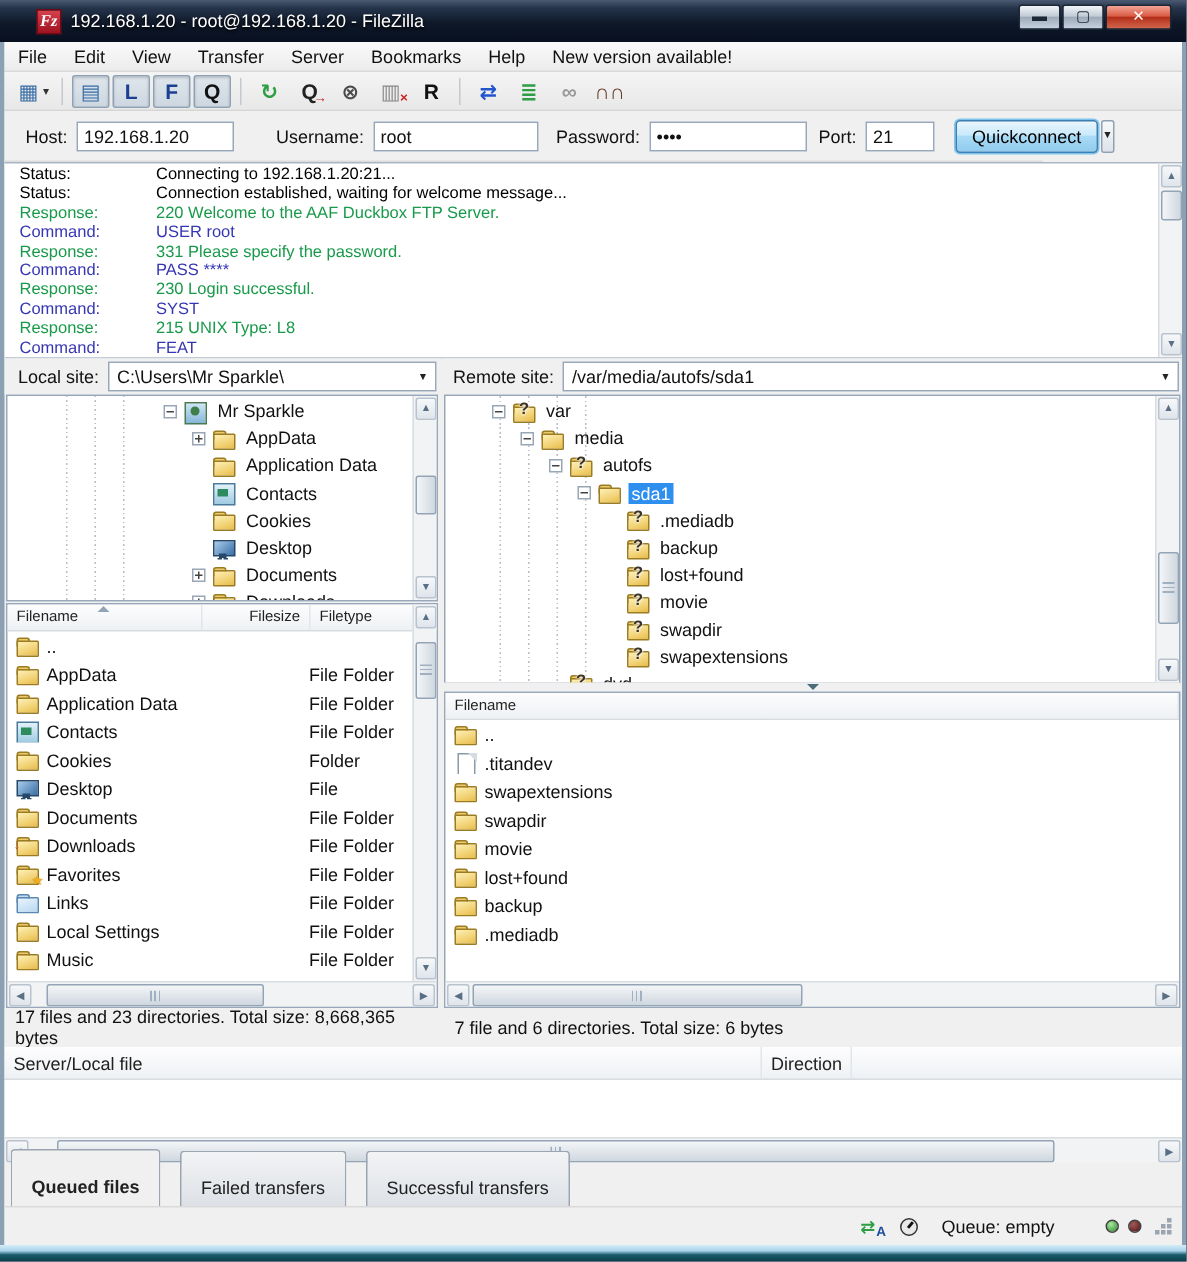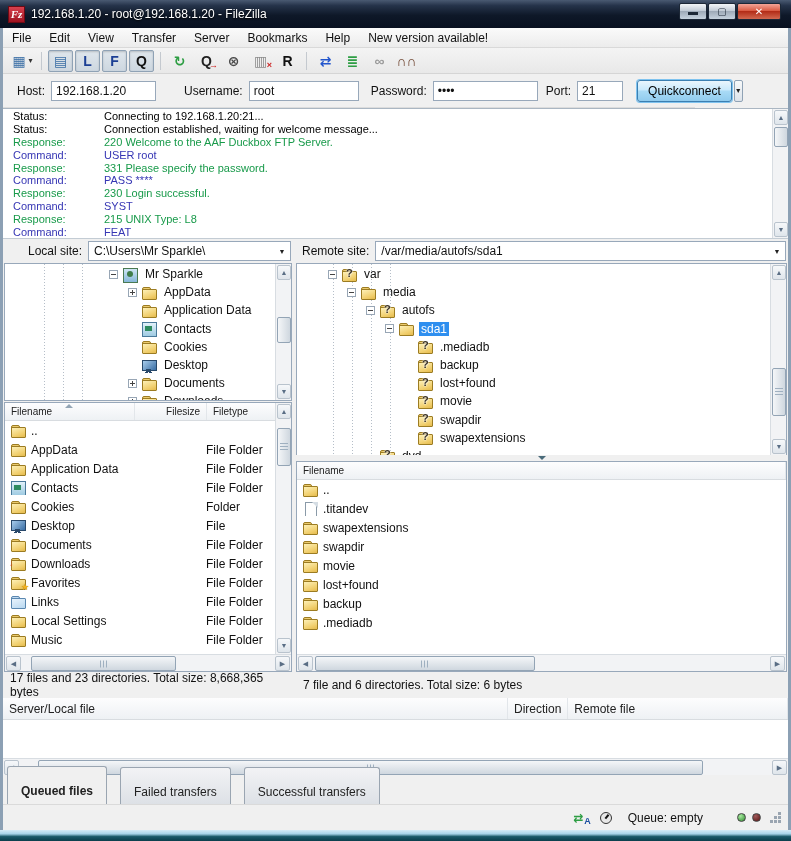--- a/index.html
+++ b/index.html
@@ -3,21 +3,21 @@
 <meta charset="utf-8">
 <style>
   *{box-sizing:border-box;margin:0;padding:0}
   body{background:#555;font-family:"Liberation Sans","DejaVu Sans",sans-serif;}
   .window{position:relative;width:791px;height:841px;background:#8ca0b4;overflow:hidden;
           box-shadow:0 0 0 1px #2a3546;}
   
   .titlebar{position:absolute;left:0;top:0;width:791px;height:28px;
     background:linear-gradient(180deg,#4a5a72 0%,#25334a 20%,#0e1828 55%,#081020 100%);
     display:flex;align-items:center;}
-  .fzlogo{width:17px;height:17px;margin:0 6px 0 8px;background:linear-gradient(180deg,#d8414e,#9e1220);
+  .fzlogo{width:17px;height:17px;margin:0 6px 0 24px;background:linear-gradient(180deg,#d8414e,#9e1220);
     border:1px solid #6d0a14;color:#fff;font:italic bold 11px "Liberation Serif",serif;
     display:flex;align-items:center;justify-content:center;flex:none;}
   .title{color:#fff;font-size:12px;text-shadow:0 1px 2px #000;}
   .winbtns{position:absolute;right:10px;top:3px;display:flex;gap:1px;}
   .wbtn{width:28px;height:17px;border:1px solid #1c2736;border-radius:2px;
     background:linear-gradient(180deg,#f2f5f8 0%,#c2cbd6 45%,#9eaab8 50%,#c6d2de 100%);
     color:#1d2836;font-size:10px;display:flex;align-items:center;justify-content:center;}
   .wbtn.close{width:44px;background:linear-gradient(180deg,#f3a497 0%,#d95b43 45%,#b32d18 50%,#d2684f 100%);
     color:#fff;font-weight:bold;}
   
@@ -309,21 +309,21 @@
         </div>
       </div>
     <div class="sbv" style="right:0;top:0;bottom:0">
       <span class="sbtn" style="top:1px">▲</span>
       <span class="sbtn" style="bottom:1px">▼</span>
       <span class="sthumb" style="left:1px;width:14px;top:18px;height:20px"></span>
     </div>
   </div>
 
   <div class="sitebar" style="left:3px;width:291px">
-    <span style="margin:0 6px 0 25px">Local site:</span>
+    <span style="margin:0 6px 0 9px">Local site:</span>
     <div class="combo" style="margin-right:3px">
       <span>C:\Users\Mr Sparkle\</span>
       <span class="carrow">▼</span>
     </div>
   </div>
   <div class="sitebar" style="left:296px;width:492px">
     <span style="margin:0 6px 0 6px">Remote site:</span>
     <div class="combo" style="margin-right:2px">
       <span>/var/media/autofs/sda1</span>
       <span class="carrow">▼</span>
@@ -680,23 +680,20 @@
     <span>7 file and 6 directories. Total size: 6 bytes</span>
   </div>
 
   <div class="qhdr">
     <span class="hcell" style="flex:0 0 505px">
         <span>Server/Local file</span>
       </span>
     <span class="hcell" style="flex:0 0 57px">
         <span>Direction</span>
       </span>
-    <span class="hcell" style="flex:1">
-        <span>Remote file</span>
-      </span>
   </div>
   <div class="qbody"></div>
   <div class="sbh" style="left:3px;width:785px;top:758px">
     <span class="sbtn" style="left:1px">◀</span>
     <span class="sbtn" style="right:1px">▶</span>
     <span class="sthumb" style="left:35px;width:665px">
         <span class="sgrip"></span>
       </span>
   </div>
 

